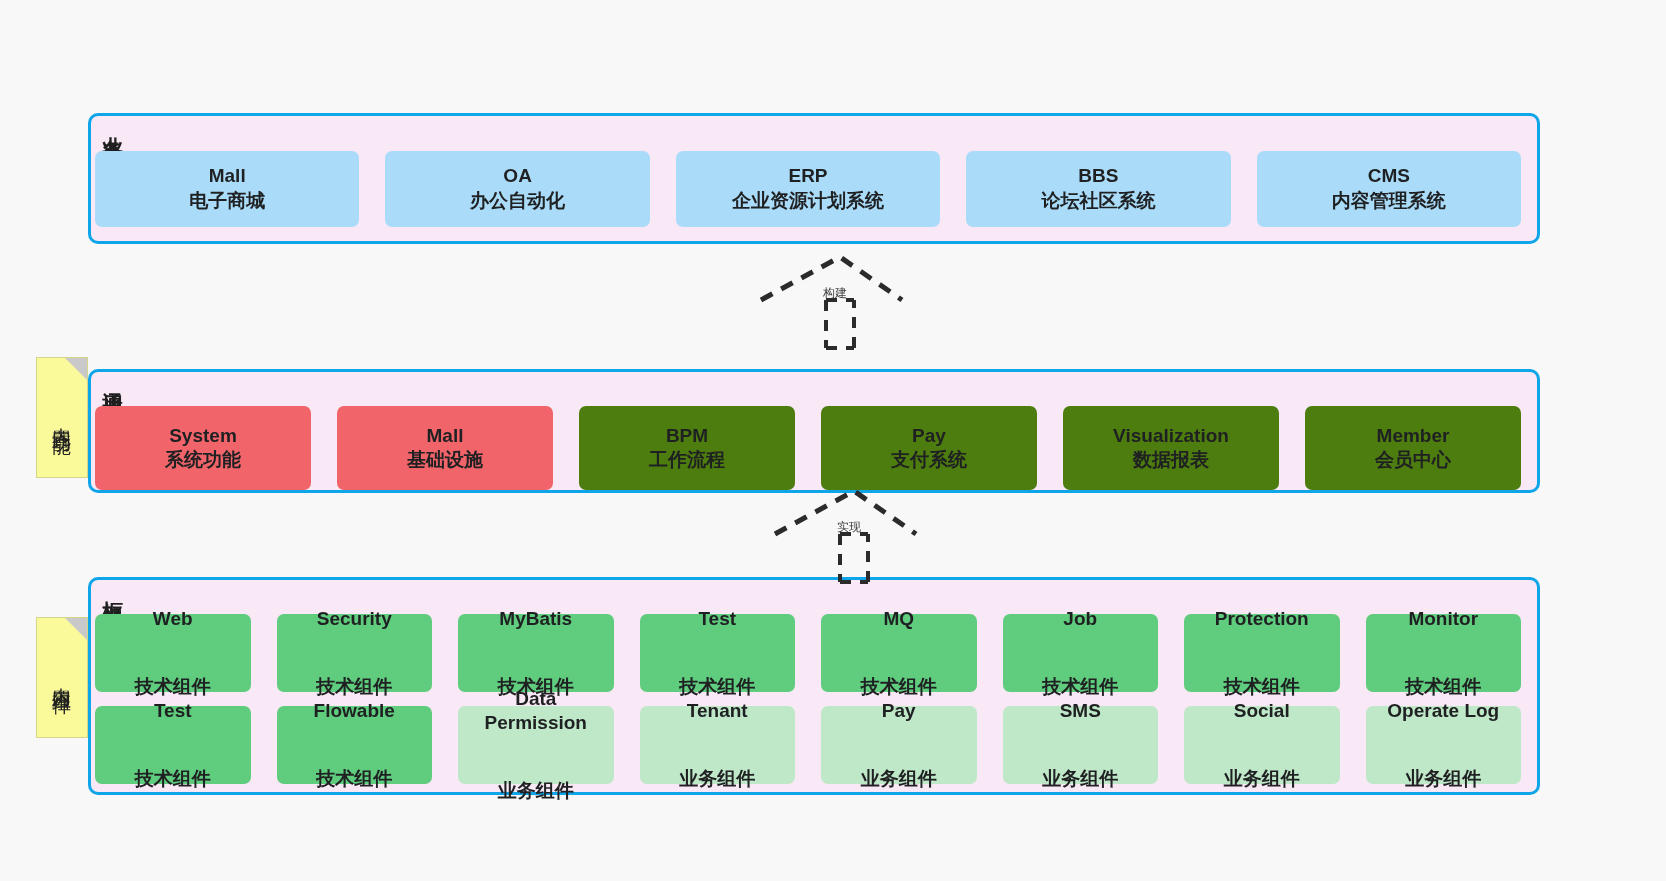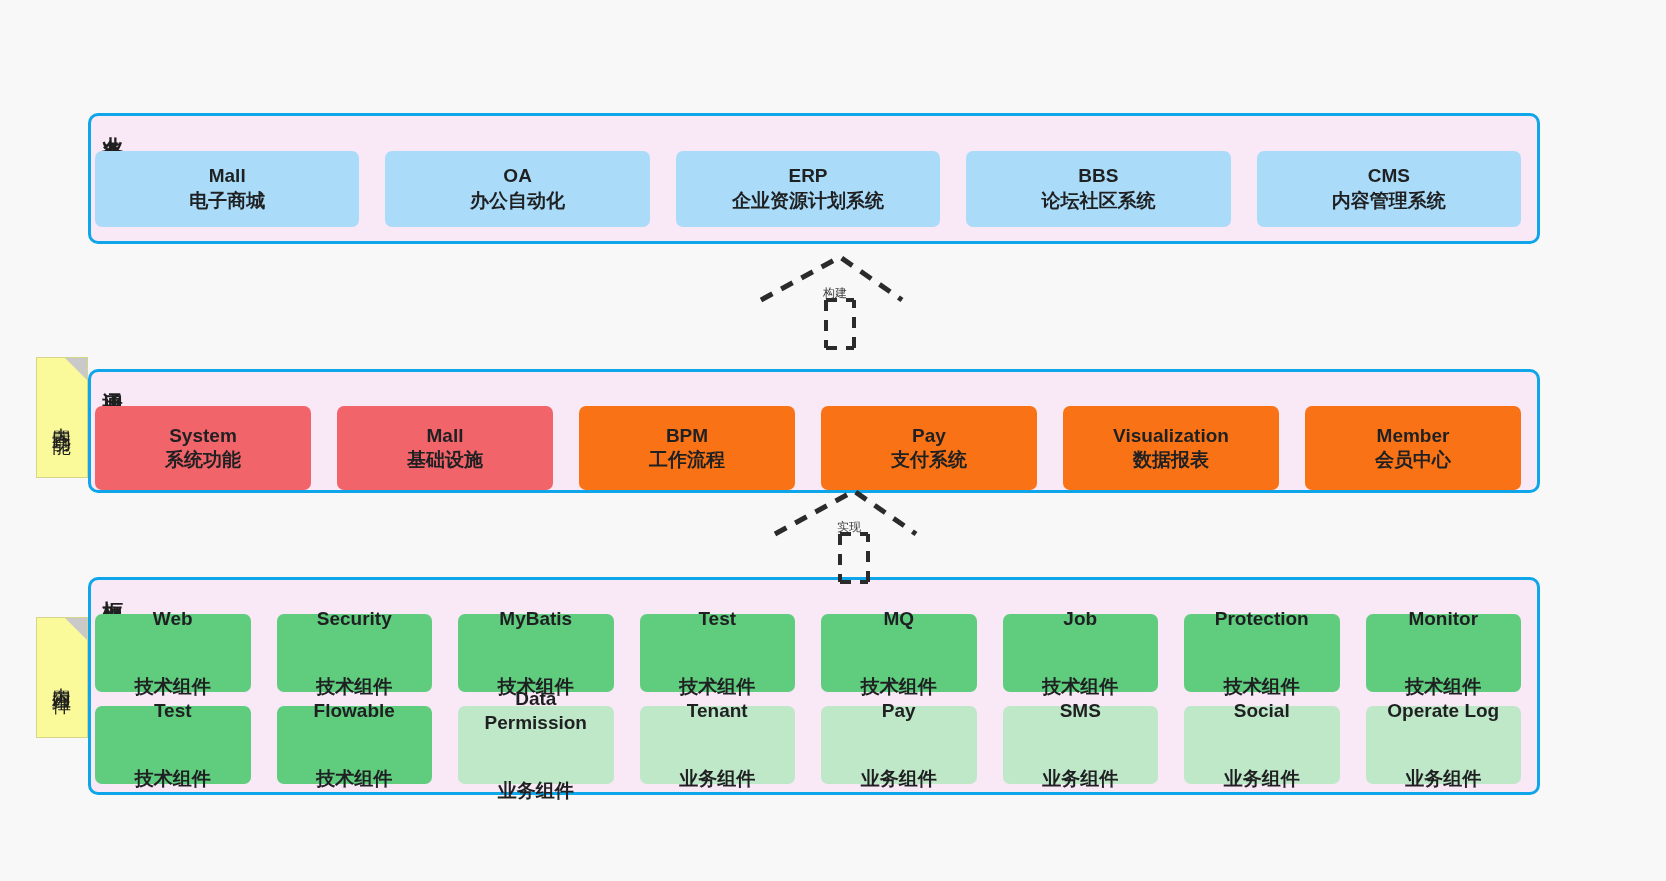--- a/index.html
+++ b/index.html
@@ -68,21 +68,21 @@
     text-align: center;
     font-size: 19px;
     color: #1f2022;
     line-height: 1.28;
     padding: 6px 4px;
   }
   .card .t1 { display: block; }
   .card .t2 { display: block; }
   .card-blue  { background: #aadcfa; }
   .card-red   { background: #f1646a; }
-  .card-pink  { background: #f97316; }
+  .card-pink  { background: #4d7c0f; }
   .card-green { background: #5fcc7e; }
   .card-lgreen{ background: #bfe8c8; }
 
   .layer-business .card { height: 76px; }
   .layer-common   .card { height: 84px; }
   .layer-frame    .card { height: 78px; gap: 43px; }
 
   
   .note {
     position: absolute;

